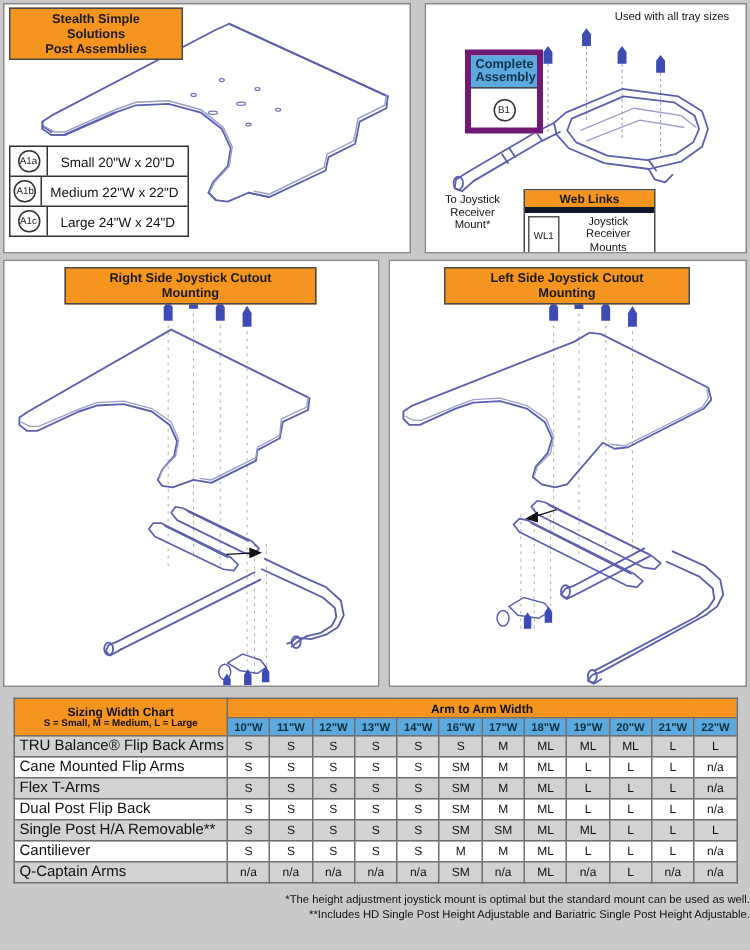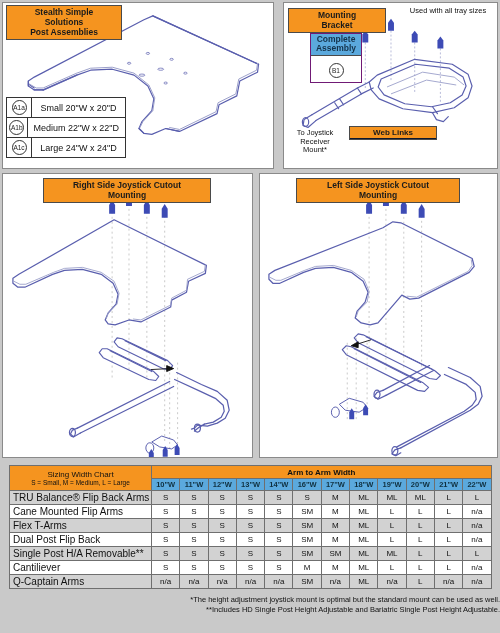--- a/index.html
+++ b/index.html
@@ -24,21 +24,21 @@
     font-weight:bold;
     text-align:center;
     line-height:1.12;
     padding:2px 20px;
   }
   .banner.two { line-height:1.15; }
 
   
   .bluebox {
     position:absolute;
-    border:1px solid #701a75;
+    border:4px solid #701a75;
     background:#ffffff;
     text-align:center;
   }
   .bluebox .bl-head {
     background:#5BA9DD;
     color:#14324a;
     font-size:8.5px;
     font-weight:bold;
     line-height:1.1;
     padding:1px 3px;
@@ -54,42 +54,42 @@
 
   
   .legend { position:absolute; border:1px solid #333; background:#fff; }
   .legend .lrow { display:flex; align-items:stretch; border-bottom:1px solid #333; }
   .legend .lrow:last-child { border-bottom:none; }
   .legend .lc { width:25px; display:flex; align-items:center; justify-content:center; border-right:1px solid #333; padding:2px 0; }
   .legend .lt { flex:1; display:flex; align-items:center; justify-content:center; font-size:9px; color:#111; padding:3px 6px; white-space:nowrap; }
 
   
   .weblinks { position:absolute; border:1px solid #4a4a4a; background:#fff; }
-  .weblinks .wl-head { background:#F5941F; color:#1b1b1b; font-size:8px; font-weight:bold; text-align:center; padding:1px 0; border-bottom:1px solid #0f172a; }
+  .weblinks .wl-head { background:#F5941F; color:#1b1b1b; font-size:8px; font-weight:bold; text-align:center; padding:1px 0; border-bottom:4px solid #0f172a; }
   .weblinks .wl-row { display:flex; align-items:stretch; }
   .weblinks .wl-code { width:21px; display:flex; align-items:center; justify-content:center; font-size:6.5px; border:1px solid #555; margin:2px; color:#111; }
   .weblinks .wl-txt { flex:1; font-size:7.5px; text-align:center; line-height:1.12; padding:2px 3px 3px; color:#111; }
 
   .note { position:absolute; font-size:7.5px; color:#111; line-height:1.15; text-align:center; }
   .note.left { text-align:center; }
 
   
   .art { position:absolute; inset:0; pointer-events:none; }
   .art svg { width:100%; height:100%; display:block; }
 
   
   .chartwrap { position:absolute; left:9px; top:465px; width:482px; }
   table.sz { border-collapse:collapse; width:482px; table-layout:fixed; }
   table.sz th, table.sz td { border:1px solid #6f6f6f; }
   .sz .hdr-arm {
     background:#F5941F; color:#111; font-size:8px; font-weight:bold;
     text-align:center; height:13px;
   }
   .sz .hdr-title {
-    background:#F5941F; color:#111; font-weight:normal; text-align:center;
+    background:#F5941F; color:#111; font-weight:bold; text-align:center;
     font-size:8px; line-height:1.15; padding:1px 2px;
   }
   .sz .hdr-title .sub { font-size:6.5px; }
   .sz .colw {
     background:#5BA9DD; color:#10303f; font-size:7.5px; font-weight:bold;
     text-align:center; height:12px;
   }
   .sz td.lbl { font-size:10px; text-align:left; color:#111; padding:1px 3px; white-space:nowrap; }
   .sz td.val { font-size:8px; text-align:center; color:#111; }
   .sz tr.alt td { background:#d2d2d2; }
@@ -196,40 +196,46 @@
         </g>
         <g fill="none" stroke="#9a9ec9" stroke-width="0.9">
           <path d="M104 85 L140 70 L172 75 L182 83"></path>
           <path d="M108 92 L144 78 L174 83"></path>
         </g>
       </svg>
     </div>
 
     <div class="note" style="left:115px; top:4px; width:98px;">Used with all tray sizes</div>
 
-    <div class="banner" style="left:4px; top:5px; width:98px;">Mounting Bracket</div>
 
     <div class="bluebox" style="left:26px; top:30px; width:52px;">
       <div class="bl-head">
         <div>Complete</div>
         <div>Assembly</div>
       </div>
       <div class="bl-body">
         <span class="callout">B1</span>
       </div>
     </div>
 
     <div class="note left" style="left:3px; top:126px; width:56px;">
       <div>To Joystick</div>
       <div>Receiver</div>
       <div>Mount*</div>
     </div>
 
     <div class="weblinks" style="left:65px; top:123px; width:88px;">
       <div class="wl-head">Web Links</div>
+      <div class="wl-row">
+        <div class="wl-code">WL1</div>
+        <div class="wl-txt">
+          <div>Joystick Receiver</div>
+          <div>Mounts</div>
+        </div>
+      </div>
     </div>
   </div>
 
   <div class="panel" style="left:2px; top:173px; width:251px; height:285px;">
 
     <div class="art">
       <svg viewBox="0 0 251 285" xmlns="http://www.w3.org/2000/svg">
         <g stroke="#b2b2b2" stroke-width="0.7" stroke-dasharray="2,3" fill="none">
           <line x1="110" y1="38" x2="110" y2="205"></line>
           <line x1="127" y1="30" x2="127" y2="200"></line>

